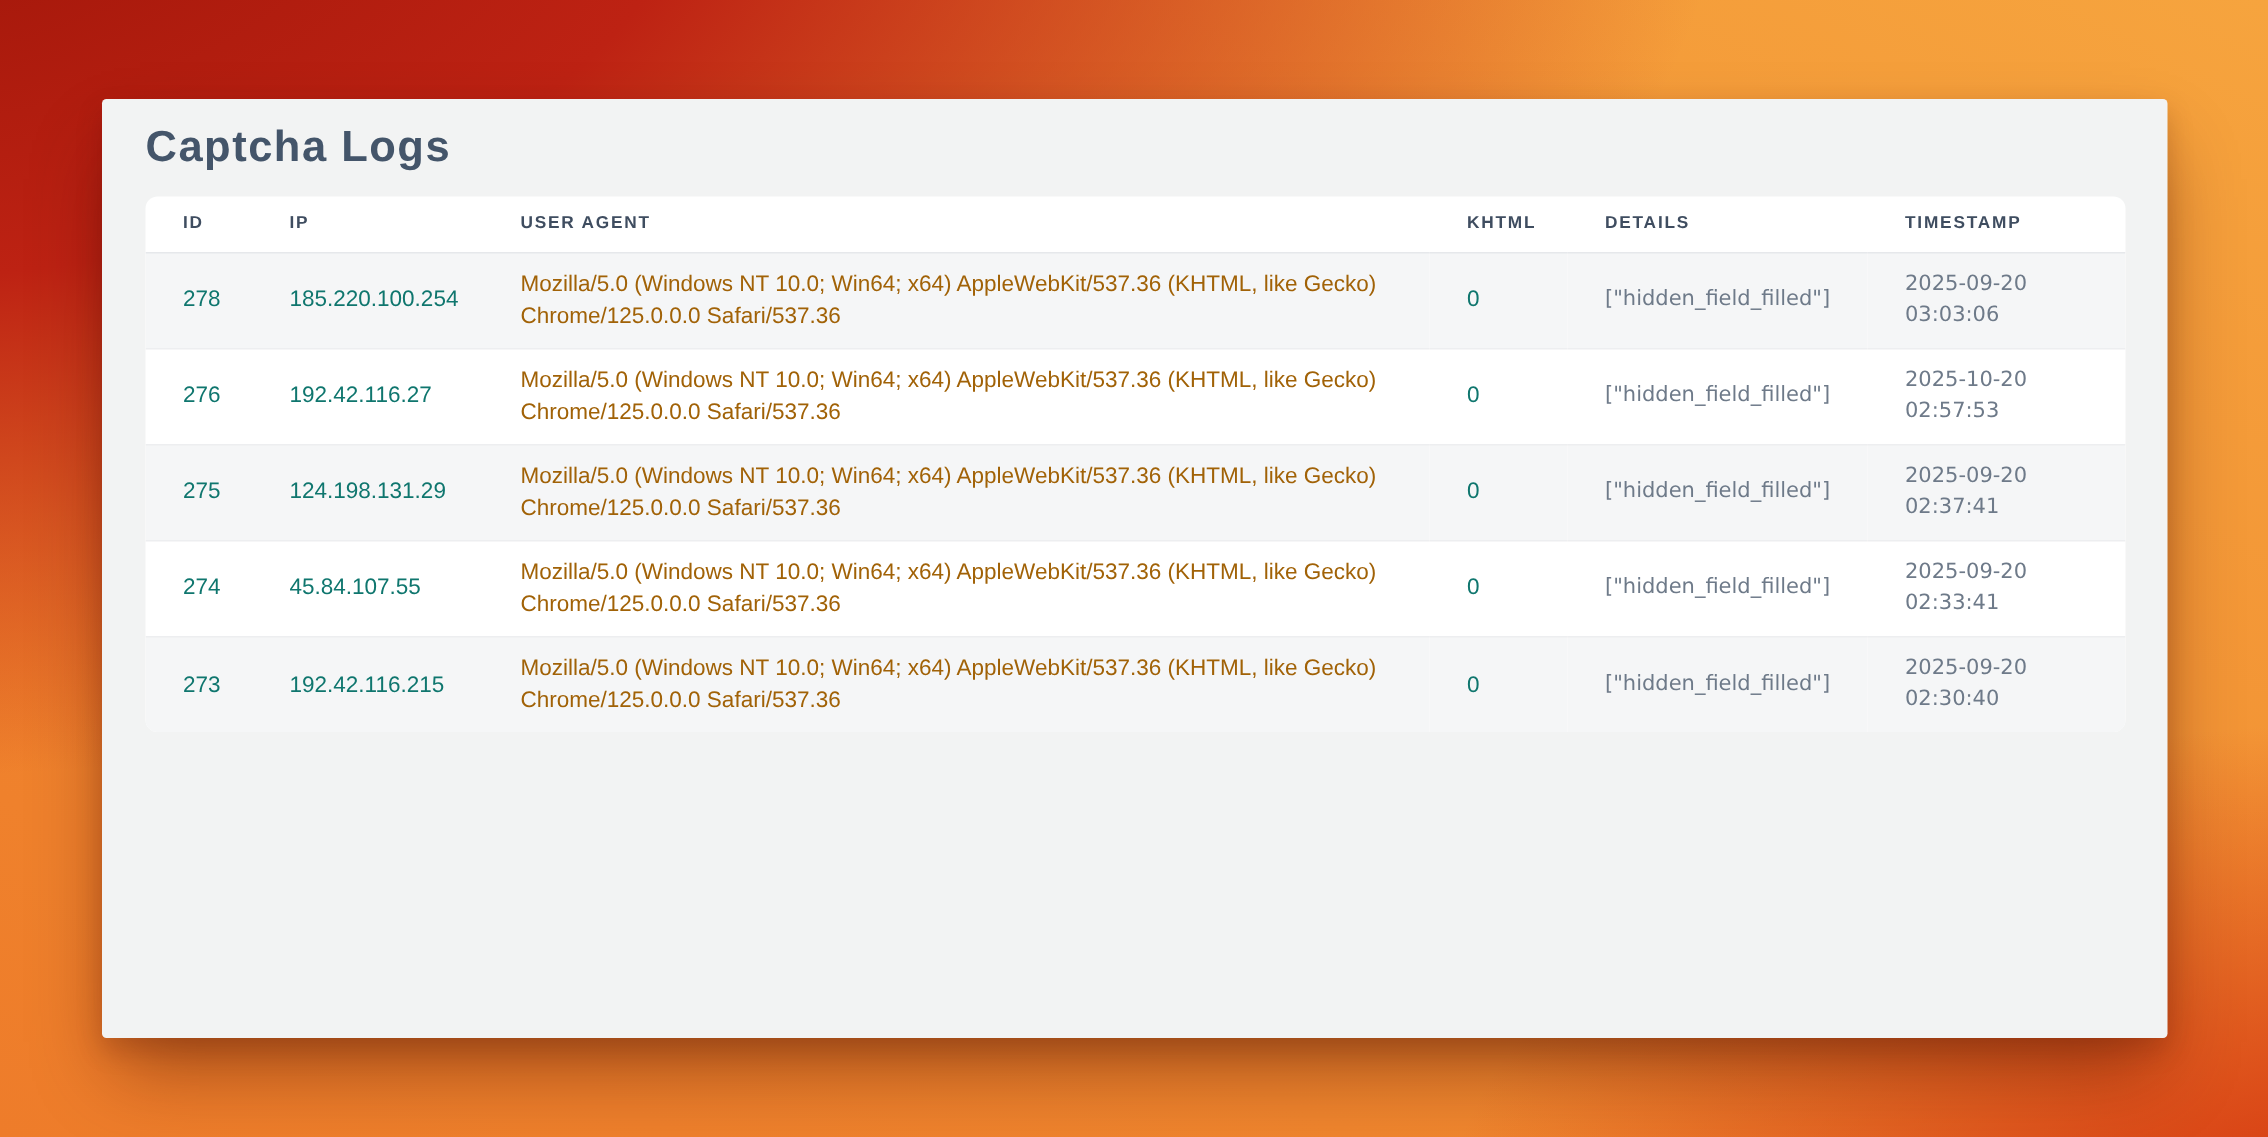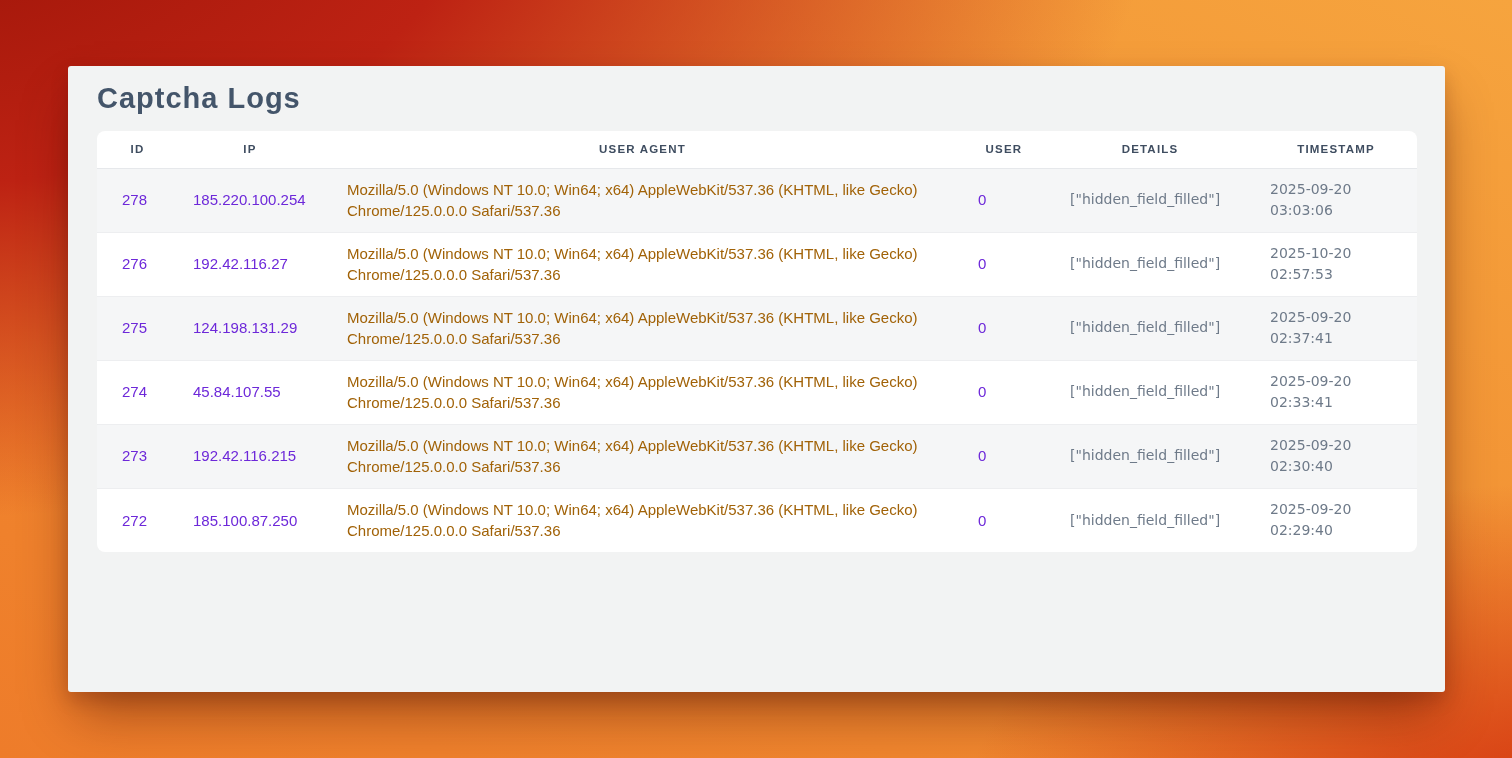--- a/index.html
+++ b/index.html
@@ -43,36 +43,36 @@
   }
   col.c-id       { width: 71px;  }
   col.c-ip       { width: 154px; }
   col.c-user_agent { width: 631px; }
   col.c-score    { width: 92px;  }
   col.c-details  { width: 200px; }
   col.c-timestamp{ width: 172px; }
   thead th {
     height: 37px;
     padding: 0 15px 0 25px;
-    text-align: center;
+    text-align: left;
     vertical-align: middle;
     font-size: 11.5px;
     font-weight: bold;
     letter-spacing: 1.2px;
     color: #3f4d60;
     border-bottom: 1px solid #e6e8eb;
     white-space: nowrap;
   }
   tbody td {
     height: 64px;
     padding: 10px 15px 10px 25px;
     vertical-align: middle;
     font-size: 15px;
     line-height: 21.5px;
-    color: #6d28d9;
+    color: #0f766e;
   }
   tbody tr:not(:first-child) td { border-top: 1px solid #edeef0; }
   tbody tr:nth-child(odd) td { background: #f5f6f7; }
   td.col-user_agent { color: #a16207; }
   td.col-details, td.col-timestamp {
     font-family: "DejaVu Sans", sans-serif;
     font-size: 14px;
     color: #6e7a89;
   }
 </style>
@@ -89,21 +89,21 @@
           <col class="c-user_agent">
           <col class="c-score">
           <col class="c-details">
           <col class="c-timestamp">
         </colgroup>
       <thead>
         <tr id="header-row">
             <th>ID</th>
             <th>IP</th>
             <th>USER AGENT</th>
-            <th>USER</th>
+            <th>KHTML</th>
             <th>DETAILS</th>
             <th>TIMESTAMP</th>
           </tr>
       </thead>
       <tbody id="table-body">
           <tr>
             <td class="col-id">278</td>
             <td class="col-ip">185.220.100.254</td>
             <td class="col-user_agent">Mozilla/5.0 (Windows NT 10.0; Win64; x64) AppleWebKit/537.36 (KHTML, like Gecko) Chrome/125.0.0.0 Safari/537.36</td>
             <td class="col-score">0</td>
@@ -135,24 +135,16 @@
             <td class="col-timestamp">2025-09-20 02:33:41</td>
           </tr>
           <tr>
             <td class="col-id">273</td>
             <td class="col-ip">192.42.116.215</td>
             <td class="col-user_agent">Mozilla/5.0 (Windows NT 10.0; Win64; x64) AppleWebKit/537.36 (KHTML, like Gecko) Chrome/125.0.0.0 Safari/537.36</td>
             <td class="col-score">0</td>
             <td class="col-details">["hidden_field_filled"]</td>
             <td class="col-timestamp">2025-09-20 02:30:40</td>
           </tr>
-          <tr>
-            <td class="col-id">272</td>
-            <td class="col-ip">185.100.87.250</td>
-            <td class="col-user_agent">Mozilla/5.0 (Windows NT 10.0; Win64; x64) AppleWebKit/537.36 (KHTML, like Gecko) Chrome/125.0.0.0 Safari/537.36</td>
-            <td class="col-score">0</td>
-            <td class="col-details">["hidden_field_filled"]</td>
-            <td class="col-timestamp">2025-09-20 02:29:40</td>
-          </tr>
         </tbody>
     </table>
   </div>
 </div>
 
 </body></html>

